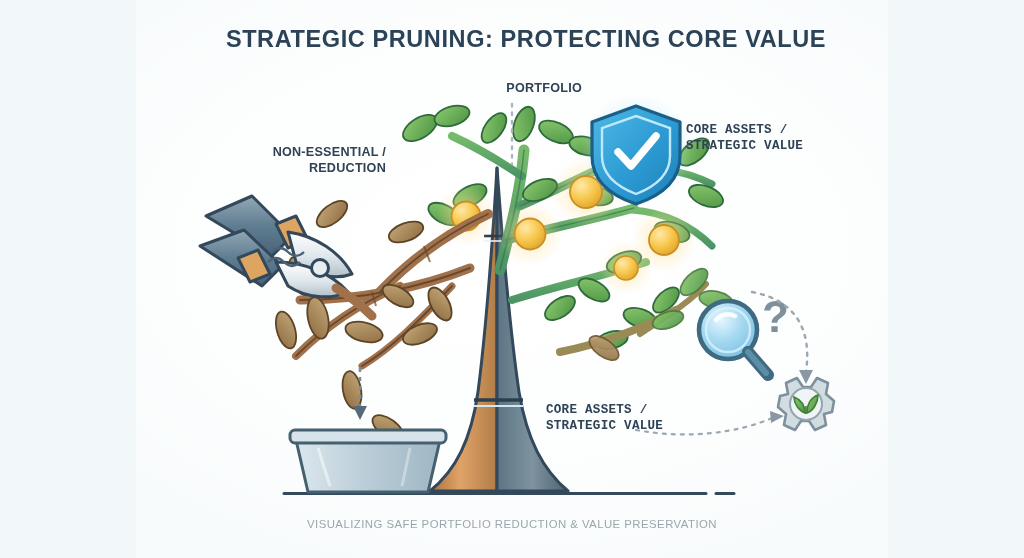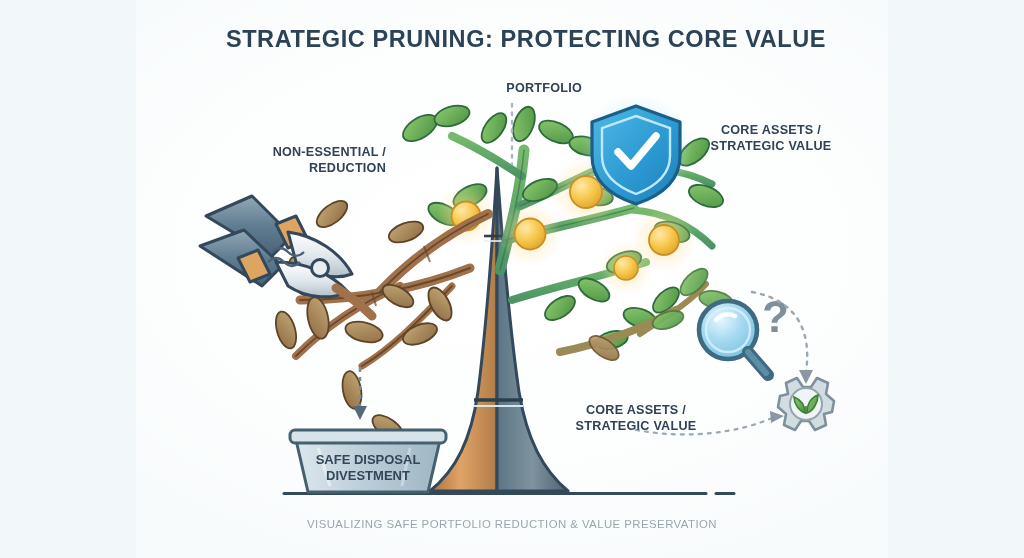--- a/index.html
+++ b/index.html
@@ -31,21 +31,21 @@
     color:#2b4257;
     padding-left:28px;
   }
   .lbl {
     position:absolute;
     font-size:12.6px; font-weight:bold; line-height:1.28;
     color:#2f4256; letter-spacing:.25px;
     white-space:pre-line;
   }
   .lbl.c { text-align:right; }
-  .lbl.l { text-align:center; }
+  .lbl.l { text-align:left;font-family:Liberation Mono, monospace; }
   .foot {
     position:absolute; left:0; width:1024px; top:518px;
     text-align:center;
     font-size:11.4px; letter-spacing:.45px;
     color:#9aa6ad;
   }
   .bin-txt {
     position:absolute; left:303px; top:452px; width:130px;
     text-align:center; font-size:13px; font-weight:bold; line-height:1.25;
     color:#33465a; white-space:pre-line;
@@ -406,17 +406,15 @@
   <div class="lbl c" style="left:442px; top:80px; width:140px;">PORTFOLIO</div>
 
   <div class="lbl l" style="left:686px; top:122px; width:170px;">CORE ASSETS /
 STRATEGIC VALUE</div>
 
   <div class="lbl l" style="left:546px; top:402px; width:180px;">CORE ASSETS /
 STRATEGIC VALUE</div>
 
 
 
-  <div class="bin-txt">SAFE DISPOSAL
-DIVESTMENT</div>
 
   <div class="foot">VISUALIZING SAFE PORTFOLIO REDUCTION &amp; VALUE PRESERVATION</div>
 </div>
 
 </body></html>

